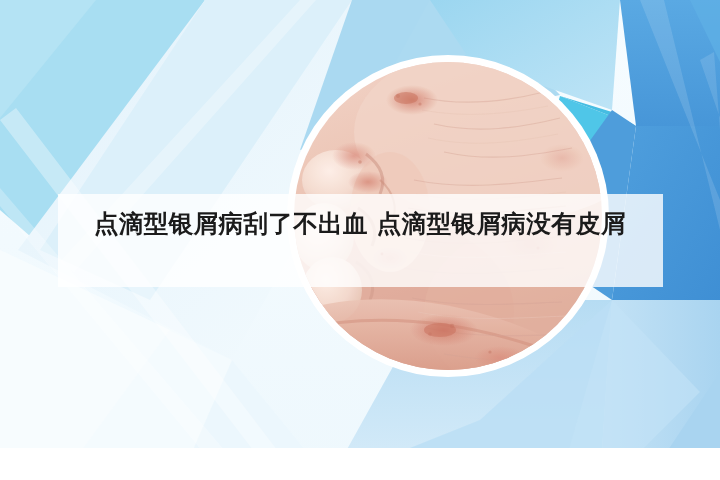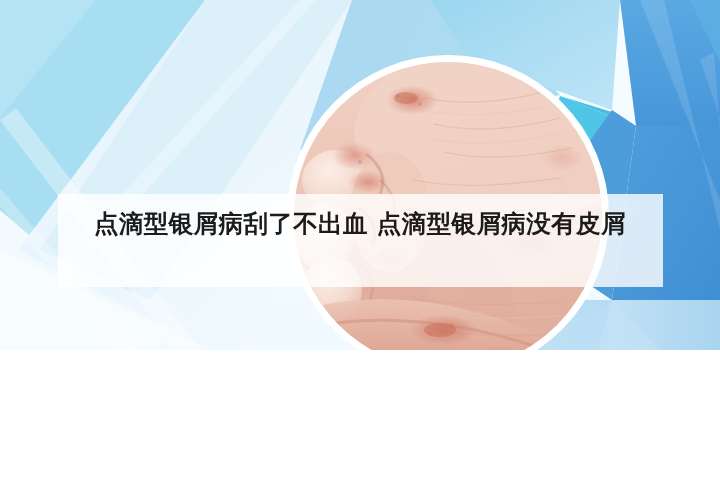--- a/index.html
+++ b/index.html
@@ -6,21 +6,21 @@
     margin: 0;
     padding: 0;
     background: #ffffff;
   }
   body {
     font-family: "Liberation Sans", "DejaVu Sans", sans-serif;
   }
   #stage {
     position: relative;
     width: 720px;
-    height: 350px;
+    height: 448px;
     overflow: hidden;
     background: #f4fafd;
   }
   
   #bg-poly {
     position: absolute;
     left: 0; top: 0;
     width: 720px;
     height: 480px;
     display: block;

